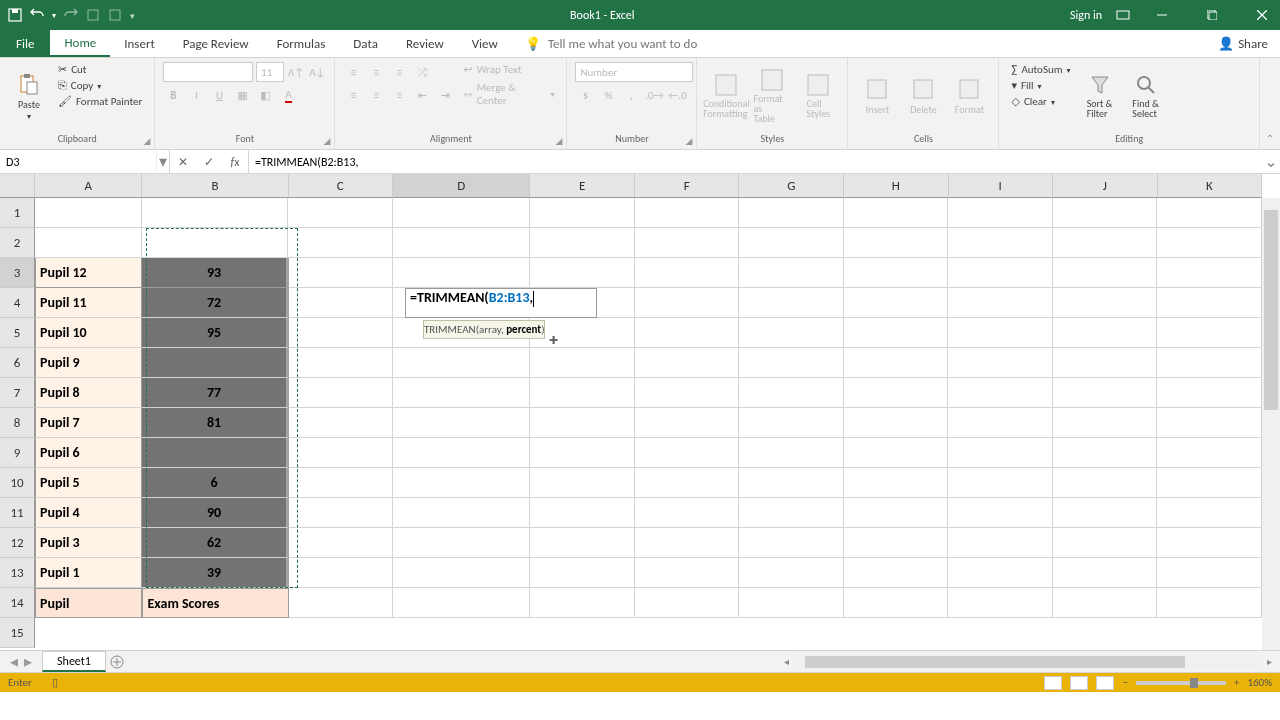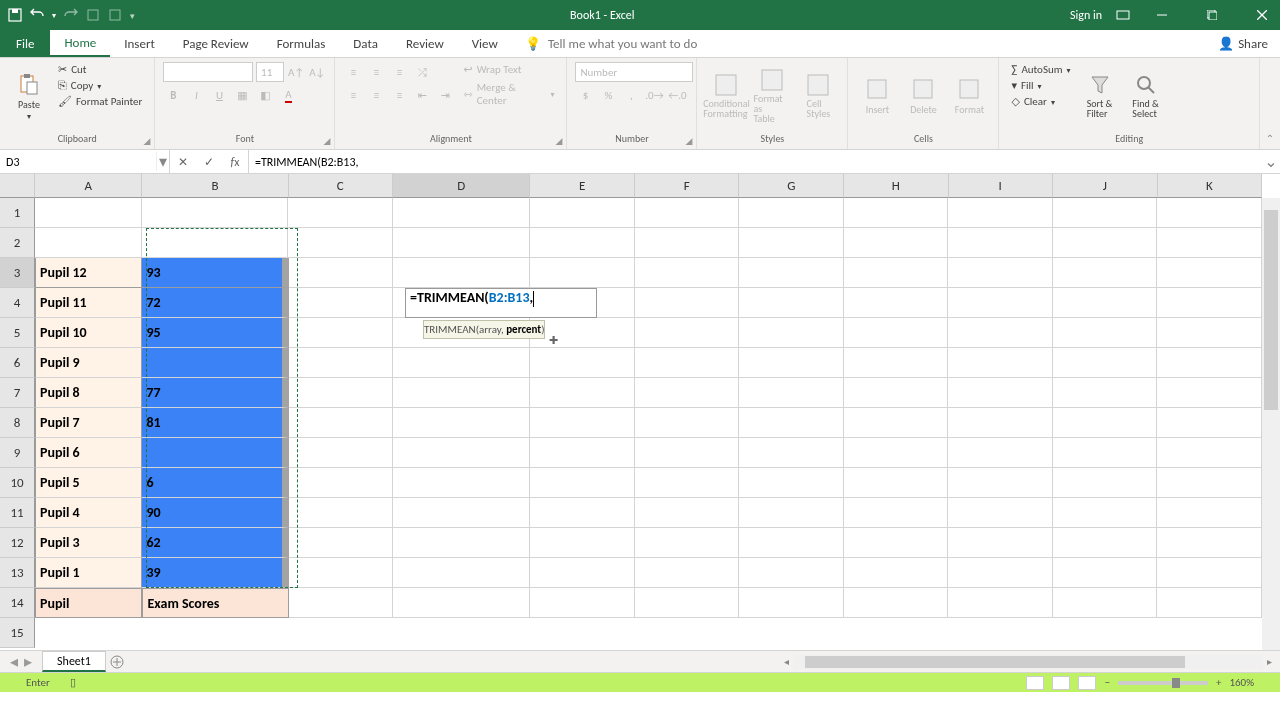--- a/index.html
+++ b/index.html
@@ -56,21 +56,21 @@
 .col-h.sel { background: #d2d2d2; }
 .row-headers { position: absolute; top: 24px; left: 0; width: 35px; }
 .row-h { height: 30px; background: #e6e6e6; border-bottom: 1px solid #ccc; border-right: 1px solid #999; text-align: center; font-size: 13px; color: #333; line-height: 30px; }
 .row-h.sel { background: #d2d2d2; }
 
 .cells { position: absolute; top: 24px; left: 35px; right: 18px; bottom: 0; }
 .row { display: flex; height: 30px; }
 .cell { border-right: 1px solid #d4d4d4; border-bottom: 1px solid #d4d4d4; font-size: 14px; padding: 0 4px; line-height: 29px; overflow: visible; white-space: nowrap; font-family: Calibri, sans-serif; font-weight: bold; }
 .cell.header-cell { background: #fce4d6; border: 1px solid #9c9c9c; font-weight: bold; }
 .cell.data-a { background: #fff2e6; border-left: 1px solid #9c9c9c; border-right: 1px solid #9c9c9c; }
-.cell.data-b { background: #3b82f6; border-right: 7px solid #a3a3a3; text-align: left; }
+.cell.data-b { background: #737373; border-right: 3px solid #a3a3a3; text-align: center; }
 .cell.last-row { border-bottom: 1px solid #9c9c9c; }
 
 .c-A { width: 111px; } .c-B { width: 151px; } .c-C { width: 108px; } .c-D { width: 142px; }
 .c-E { width: 108px; } .c-F { width: 108px; } .c-G { width: 108px; } .c-H { width: 108px; }
 .c-I { width: 108px; } .c-J { width: 108px; } .c-K { width: 108px; }
 
 .editing-cell { position: absolute; top: 90px; left: 370px; width: 192px; height: 30px; border: 1px solid #999; background: #fff; padding: 0 4px; font-size: 14px; font-family: Calibri, sans-serif; font-weight: bold;}
 .editing-cell .ref { color: #0070c0; }
 .editing-cursor { display: inline-block; width: 1px; height: 16px; background: #000; vertical-align: middle; animation: blink 1s infinite; }
 @keyframes blink { 50% { opacity: 0; } }
@@ -90,21 +90,21 @@
 
 .sheet-bar { height: 22px; border-top: 1px solid #d4d4d4; display: flex; align-items: stretch; background: #f3f2f1; }
 .sheet-nav { display: flex; align-items: center; gap: 6px; padding: 0 10px; color: #999; }
 .sheet-tab { background: #fff; border: 1px solid #ccc; border-bottom: 2px solid #217346; padding: 0 14px; font-size: 12px; display: flex; align-items: center; cursor: pointer; }
 .sheet-add { width: 22px; display: flex; align-items: center; justify-content: center; cursor: pointer; }
 .hscroll-area { flex: 1; display: flex; align-items: center; justify-content: flex-end; padding: 0 4px; }
 .hscroll { width: 470px; height: 14px; background: #f0f0f0; position: relative; }
 .hscroll-thumb { position: absolute; left: 12px; top: 1px; width: 380px; height: 12px; background: #cdcdcd; }
 
 
-.status-bar { height: 20px; background: #bef264; border-top: 1px solid #d4d4d4; display: flex; align-items: center; font-size: 11px; color: #555; padding: 0 26px; }
+.status-bar { height: 20px; background: #eab308; border-top: 1px solid #d4d4d4; display: flex; align-items: center; font-size: 11px; color: #555; padding: 0 8px; }
 .status-right { margin-left: auto; display: flex; align-items: center; gap: 8px; }
 .zoom-slider { width: 90px; height: 4px; background: #ccc; position: relative; }
 .zoom-handle { position: absolute; left: 54px; top: -3px; width: 8px; height: 10px; background: #888; }
 .view-btn { width: 18px; height: 14px; border: 1px solid #ccc; background: #fff; cursor: pointer; }
 
 svg { display: block; }
 </style>
 </head>
 <body>
 

